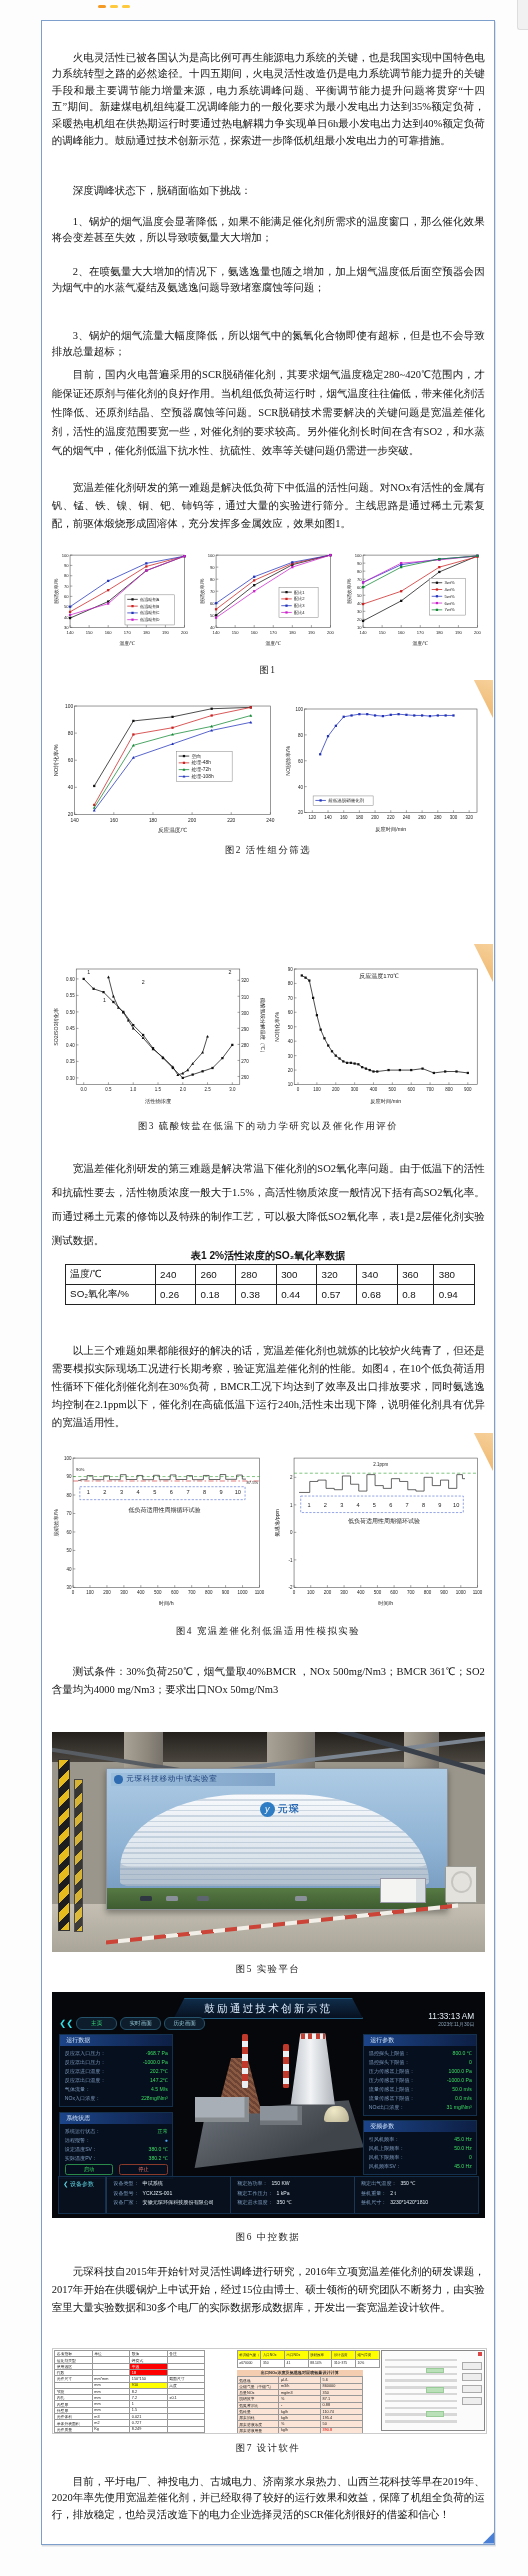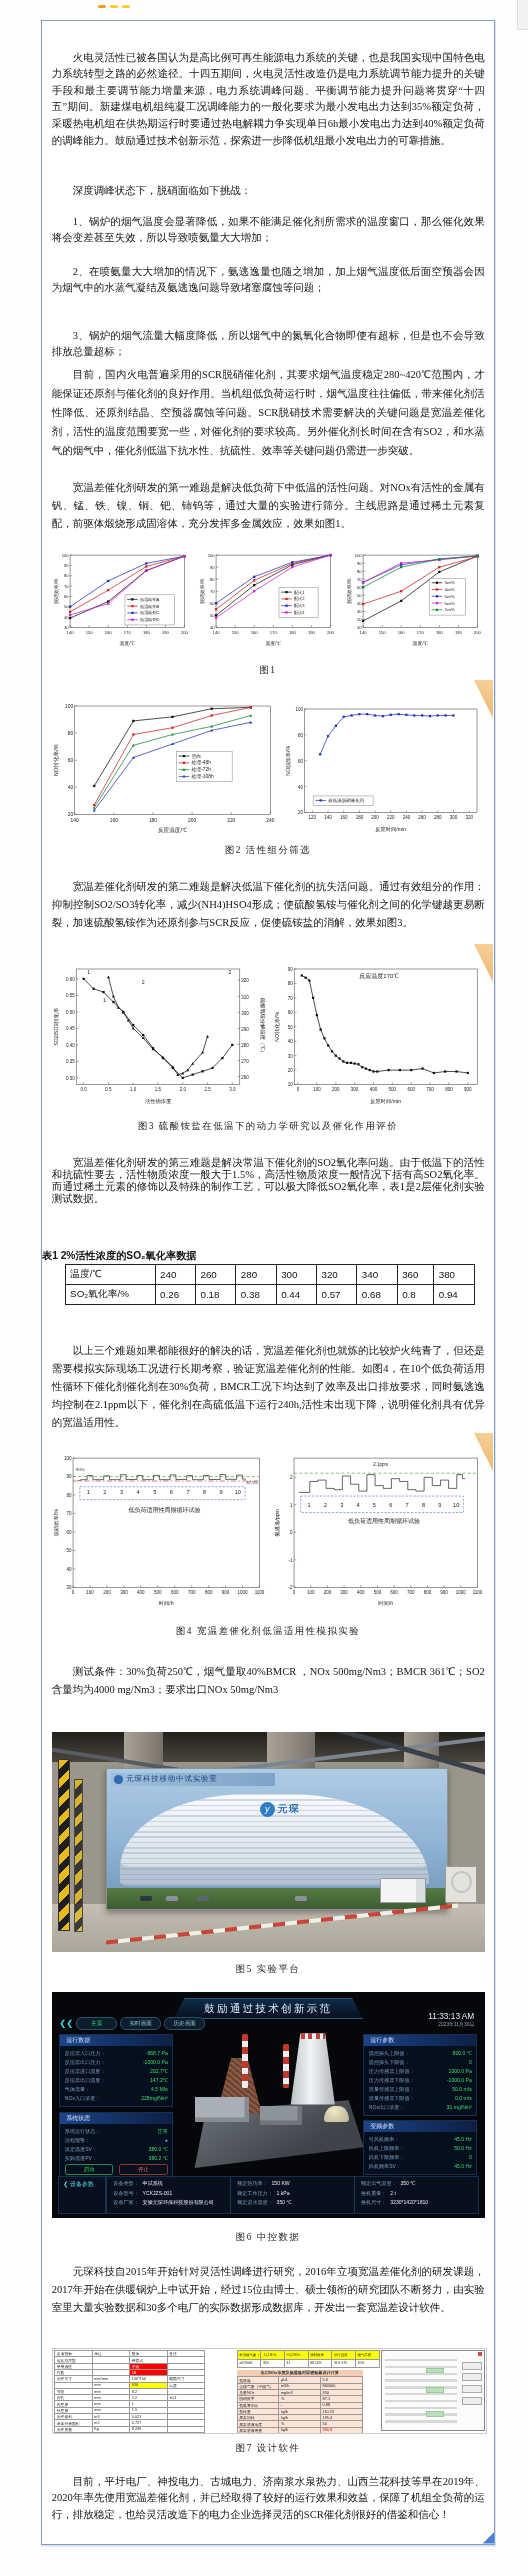--- a/index.html
+++ b/index.html
@@ -6,21 +6,21 @@
   .stage{position:relative;width:528px;height:2576px;background:#fdfdfd;overflow:hidden;font-family:"Liberation Sans",sans-serif;}
   .dots{position:absolute;left:98px;top:4.5px;display:flex;gap:3.8px;}
   .dots i{display:block;width:8.3px;height:3px;border-radius:1.5px;background:#ffc93c;}
   .dots i.d1{background:#f59a23;}
   .corner-widget{position:absolute;right:0;top:0;width:9.8px;height:29px;background:#f1f1f1;border-left:0.8px solid #ddd;border-bottom:0.8px solid #ddd;border-radius:0 0 0 3px;}
   .card{position:absolute;left:41px;top:19.6px;width:452px;height:2523px;background:#fff;border:1.5px solid #7e9fcb;box-shadow:0.8px 1.5px 0 rgba(150,160,175,.35);}
   .para{position:absolute;left:9.8px;width:433px;margin:0;font-family:"Liberation Serif",serif;font-size:10.5px;color:#141414;text-align:justify;text-indent:2em;line-height:18px;}
   .cap{position:absolute;left:0;width:100%;text-align:center;font-family:"Liberation Serif",serif;font-size:9.4px;letter-spacing:1.5px;color:#222;}
   .fig{position:absolute;left:9.8px;width:433px;display:flex;justify-content:space-between;align-items:flex-start;}
   .chart{background:#fff;}
-  .tbl-title{position:absolute;left:0;width:100%;text-align:left;font-size:10.2px;font-weight:bold;color:#111;}
+  .tbl-title{position:absolute;left:0;width:100%;text-align:center;font-size:10.2px;font-weight:bold;color:#111;}
   .t1wrap{position:absolute;left:22.6px;width:410px;}
   .t1wrap table{width:100%;border-collapse:collapse;}
   .t1wrap td{border:0.8px solid #222;font-size:9.8px;color:#111;padding:3px 4.5px;height:12px;}
   .t1wrap tr td:first-child{width:80px;}
   .curl{position:absolute;right:0.8px;width:19.6px;height:39px;background:linear-gradient(200deg,#f6d09a,#eeb469);clip-path:polygon(0 0,100% 0,100% 100%);}
   .curlblue{position:absolute;right:0;bottom:0;width:11.3px;height:11.3px;background:#4a7fd6;clip-path:polygon(100% 0,100% 100%,0 100%);}
   
   .photo{position:absolute;left:9.8px;width:433px;background:#9b968b;overflow:hidden;}
   .ph-top{position:absolute;left:0;right:0;top:0;height:30px;background:linear-gradient(#23201c,#4a453e);}
   .ph-col{position:absolute;background:linear-gradient(90deg,#a8a297,#8d877c 60%,#76716a);}
@@ -454,21 +454,20 @@
             <rect x="39.5" y="123.92" width="80" height="13" fill="#fff" stroke="#777" stroke-width="0.6"></rect>
             <line x1="42.5" y1="129.92000000000002" x2="56.5" y2="129.92000000000002" stroke="#2233bb" stroke-width="1"></line>
             <rect x="48" y="128.42000000000002" width="3" height="3" fill="#2233bb"></rect>
             <text x="59.5" y="131.92000000000002" font-size="6" fill="#222">超低温脱硝催化剂</text>
             <text x="143" y="170" font-size="7" text-anchor="middle" fill="#222">反应时间/min</text>
             <text transform="rotate(-90)" x="-77" y="8" font-size="7" text-anchor="middle" fill="#222">NO脱除率/%</text>
           </svg></div>
     </div>
     <div class="cap" style="top:823px">图2 活性组分筛选</div>
 
-    <p class="para" style="top:857px">宽温差催化剂研发的第二难题是解决低温下催化剂的抗失活问题。通过有效组分的作用：抑制控制SO2/SO3转化率，减少(NH4)HSO4形成；使硫酸氢铵与催化剂之间的化学键越更易断裂，加速硫酸氢铵作为还原剂参与SCR反应，促使硫铵盐的消解，效果如图3。</p>
 
     <div class="fig" style="top:942px;height:144px">
       <div class="chart"><svg viewBox="0 0 286 188" width="215" height="141" xmlns="http://www.w3.org/2000/svg">
             <rect x="32" y="8" width="218" height="154" fill="#fff" stroke="#555" stroke-width="0.8"></rect>
             <line x1="41.90909090909091" y1="162" x2="41.90909090909091" y2="159" stroke="#555" stroke-width="0.7"></line>
             <text x="41.90909090909091" y="171" font-size="6" text-anchor="middle" fill="#222">0.0</text>
             <line x1="74.93939393939394" y1="162" x2="74.93939393939394" y2="159" stroke="#555" stroke-width="0.7"></line>
             <text x="74.93939393939394" y="171" font-size="6" text-anchor="middle" fill="#222">0.5</text>
             <line x1="107.96969696969697" y1="162" x2="107.96969696969697" y2="159" stroke="#555" stroke-width="0.7"></line>
             <text x="107.96969696969697" y="171" font-size="6" text-anchor="middle" fill="#222">1.0</text>
@@ -620,21 +619,21 @@
             <rect x="227.73711340206185" y="143.17499999999998" width="3" height="3" fill="#111111"></rect>
             <rect x="242.8298969072165" y="143.17499999999998" width="3" height="3" fill="#111111"></rect>
             <rect x="257.92268041237116" y="145.1" width="3" height="3" fill="#111111"></rect>
             <text x="141.1958762886598" y="19.549999999999997" font-size="8" text-anchor="middle" fill="#222">反应温度170℃</text>
             <text x="150" y="186" font-size="7" text-anchor="middle" fill="#222">反应时间/min</text>
             <text transform="rotate(-90)" x="-85" y="8" font-size="7" text-anchor="middle" fill="#222">NO转化率/%</text>
           </svg></div>
     </div>
     <div class="cap" style="top:1099px">图3 硫酸铵盐在低温下的动力学研究以及催化作用评价</div>
 
-    <p class="para" style="top:1136px;line-height:12px">宽温差催化剂研发的第三难题是解决常温下催化剂的SO2氧化率问题。由于低温下的活性和抗硫性要去，活性物质浓度一般大于1.5%，高活性物质浓度一般情况下括有高SO2氧化率。而通过稀土元素的修饰以及特殊的制作工艺，可以极大降低SO2氧化率，表1是2层催化剂实验测试数据。</p>
+    <p class="para" style="top:1136px;line-height:24px">宽温差催化剂研发的第三难题是解决常温下催化剂的SO2氧化率问题。由于低温下的活性和抗硫性要去，活性物质浓度一般大于1.5%，高活性物质浓度一般情况下括有高SO2氧化率。而通过稀土元素的修饰以及特殊的制作工艺，可以极大降低SO2氧化率，表1是2层催化剂实验测试数据。</p>
 
     <div class="tbl-title" style="top:1228px">表1 2%活性浓度的SO₂氧化率数据</div>
     <div class="t1wrap" style="top:1243px">
         <table>
           <tbody>
             <tr>
               <td class="">温度/℃</td>
               <td class="">240</td>
               <td class="">260</td>
               <td class="">280</td>

